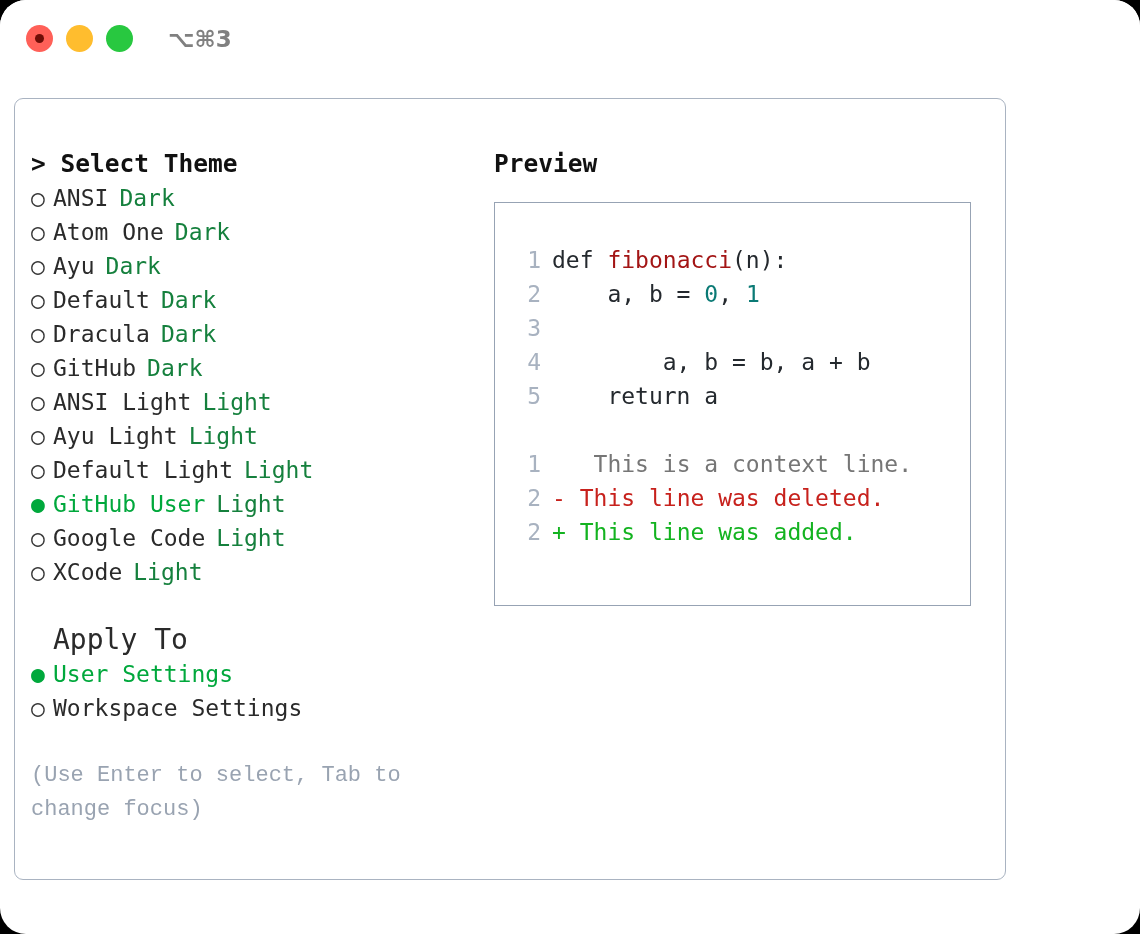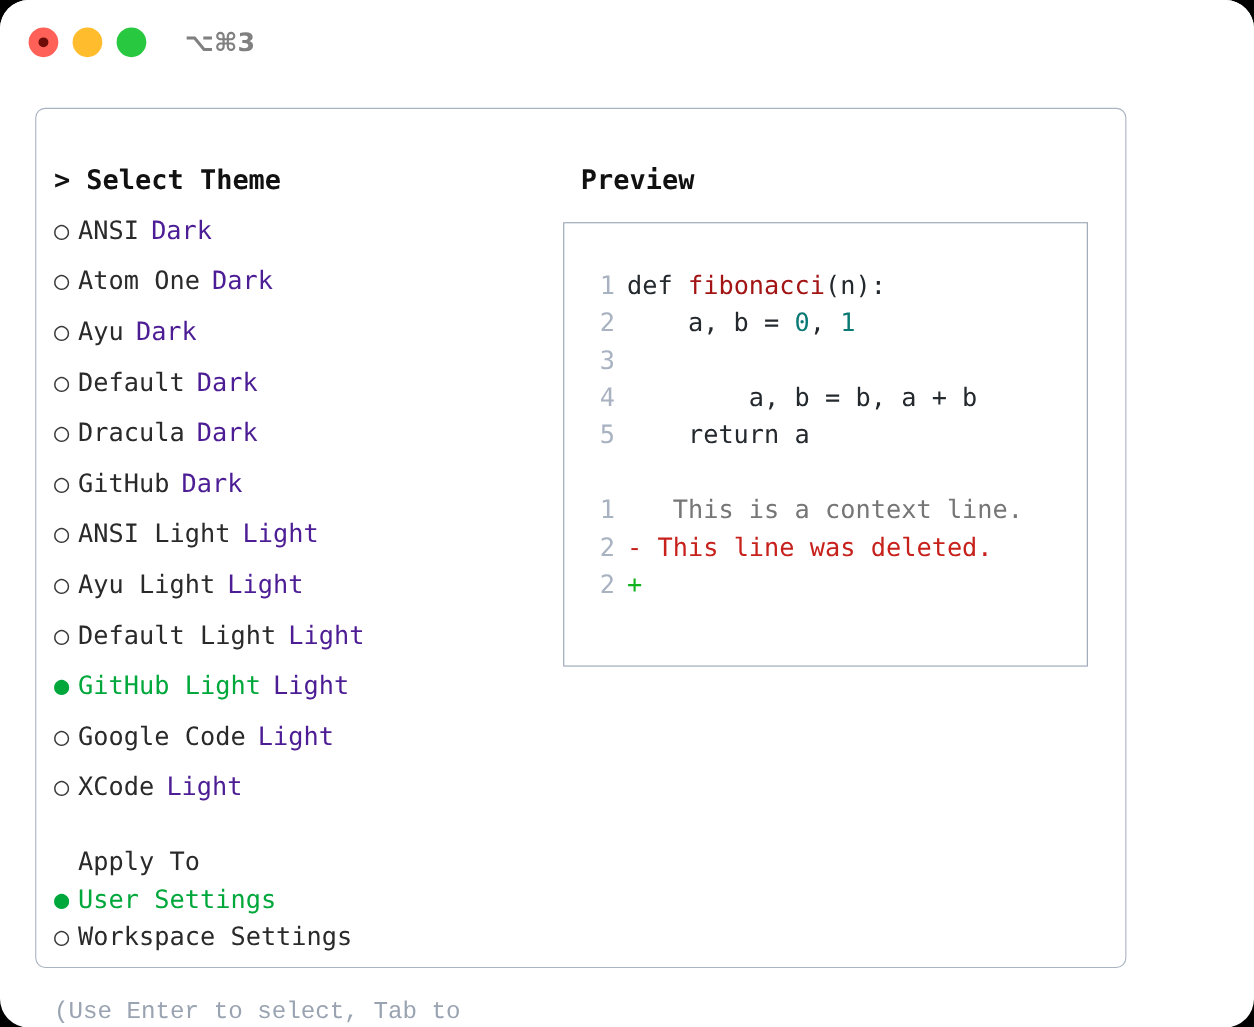--- a/index.html
+++ b/index.html
@@ -69,21 +69,21 @@
     font-weight: 700;
     color: #808080;
     letter-spacing: 0px;
     font-family: "DejaVu Sans", "Liberation Sans", sans-serif;
     line-height: 30px;
   }
 
   
   .panel {
     position: absolute;
-    left: 32px;
+    left: 14px;
     top: 98px;
     width: 992px;
     height: 782px;
     border: 1.6px solid #a9b3c1;
     border-radius: 9px;
     box-sizing: border-box;
     background: #ffffff;
   }
 
   .col-left {
@@ -121,27 +121,26 @@
     width: 22px;
     flex: 0 0 22px;
     font-size: 23px;
     line-height: 34px;
   }
   .bullet.off { color: #3b3b3b; }
   .bullet.on  { color: #00a83c; }
   .opt-label { color: #2a2a2a; }
   .opt-row.selected .opt-label { color: #00a83c; }
   .opt-kind {
-    color: #4c1d95;
+    color: #15803d;
     padding-left: 11px;
-    margin-top: 12px;
   }
 
   .section-title {
-    font-size: 23px;
+    font-size: 28px;
     line-height: 34px;
     color: #2a2a2a;
     padding-left: 22px;
     white-space: pre;
   }
   .spacer-row { height: 34px; }
 
   .hint {
     font-size: 22px;
     line-height: 34px;
@@ -151,21 +150,20 @@
     word-break: break-word;
     font-family: Liberation Mono, monospace;
   }
 
   
   .preview-title {
     font-size: 24.5px;
     font-weight: 700;
     color: #111111;
     line-height: 34px;
-    margin-left: 16px;
   }
 
   .preview-box {
     margin-top: 21px;
     width: 477px;
     height: 404px;
     border: 1.6px solid #97a3b4;
     box-sizing: border-box;
     background: #ffffff;
     padding: 40px 0 0 18px;
@@ -269,21 +267,21 @@
         </div>
 
         <div class="opt-row">
           <span class="bullet off">○</span>
           <span class="opt-label">Default Light</span>
           <span class="opt-kind">Light</span>
         </div>
 
         <div class="opt-row selected">
           <span class="bullet on">●</span>
-          <span class="opt-label">GitHub Light</span>
+          <span class="opt-label">GitHub User</span>
           <span class="opt-kind">Light</span>
         </div>
 
         <div class="opt-row">
           <span class="bullet off">○</span>
           <span class="opt-label">Google Code</span>
           <span class="opt-kind">Light</span>
         </div>
 
         <div class="opt-row">
@@ -357,21 +355,21 @@
             <span class="diff-ctx"> </span><span class="diff-ctx">  This is a context line.</span>
           </div>
 
           <div class="code-line">
             <span class="lineno">2</span>
             <span class="diff-del">-</span><span class="diff-del"> This line was deleted.</span>
           </div>
 
           <div class="code-line">
             <span class="lineno">2</span>
-            <span class="diff-add">+</span>
+            <span class="diff-add">+</span><span class="diff-add"> This line was added.</span>
           </div>
 
         </div>
 
       </div>
     </div>
 
   </div>
 </div>
 

